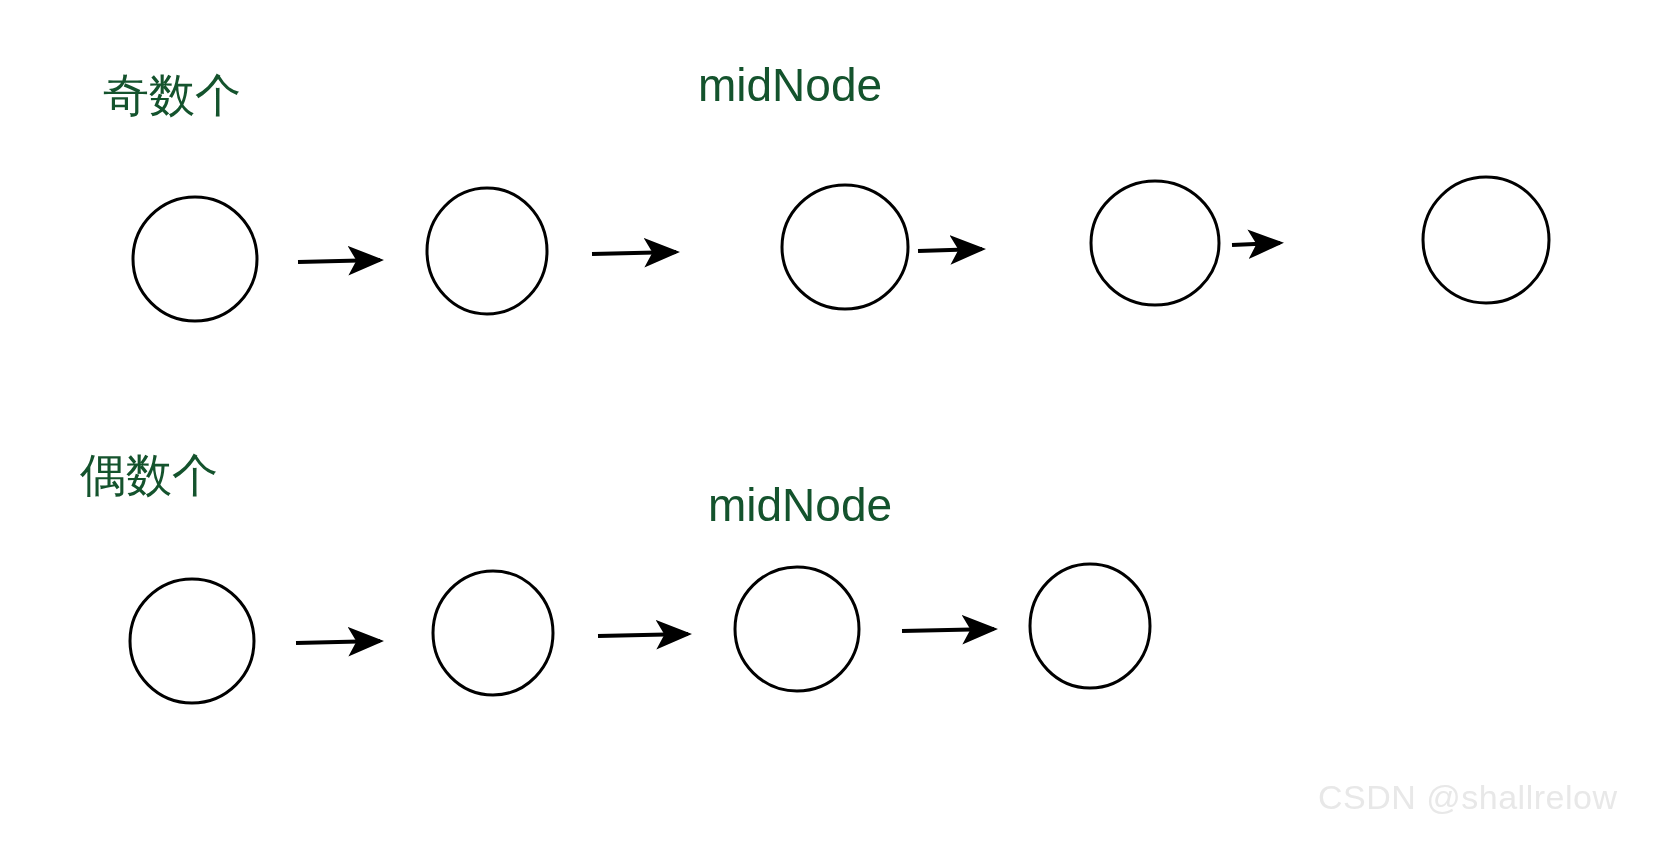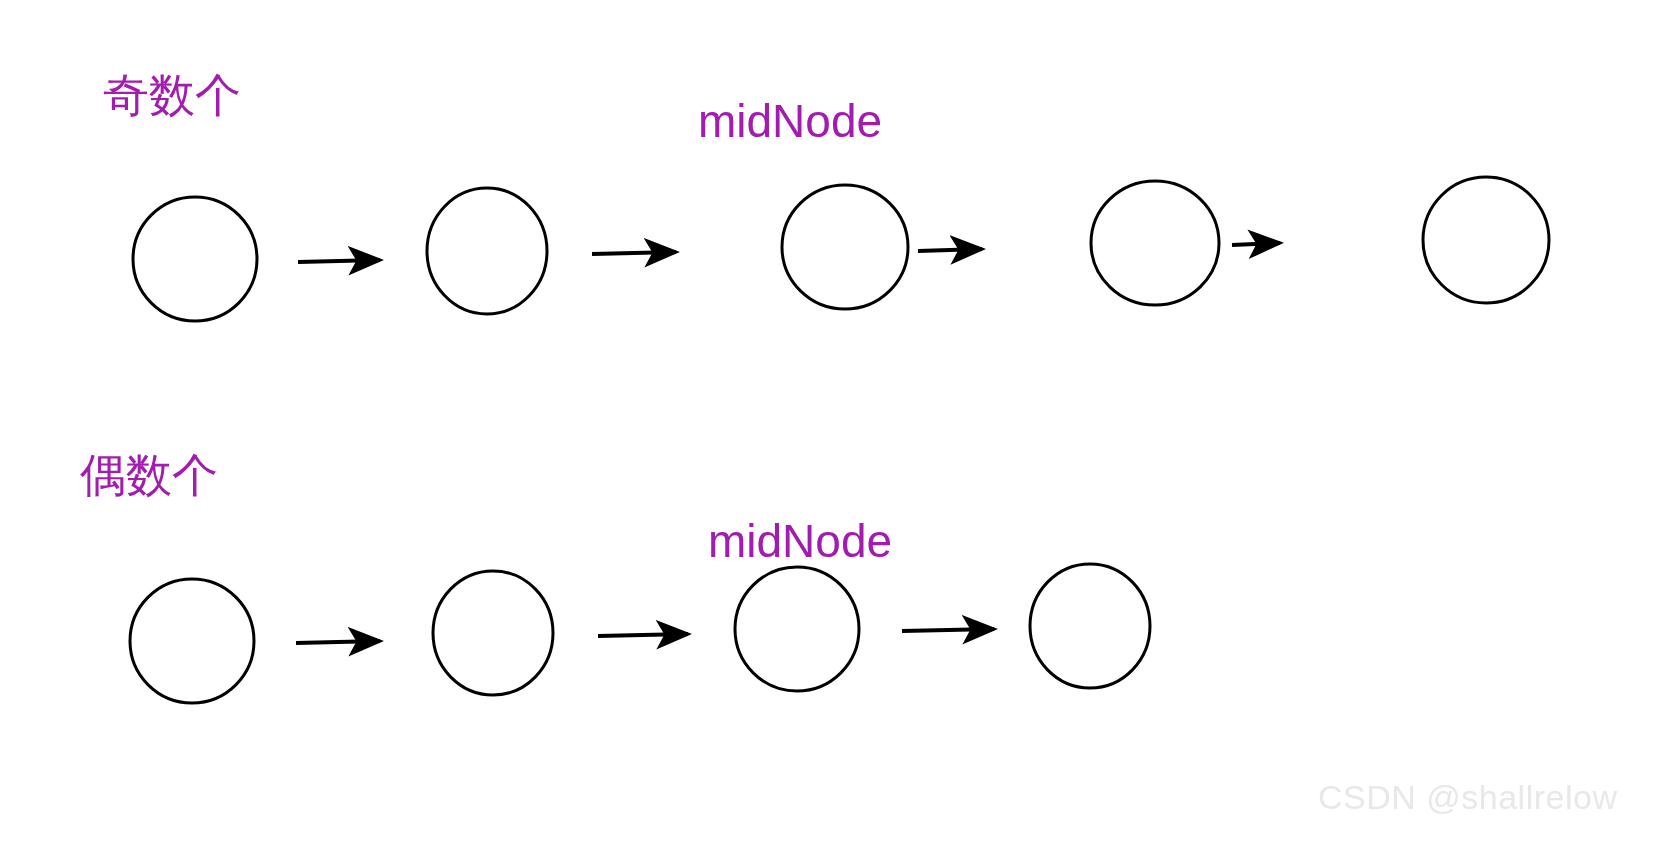--- a/index.html
+++ b/index.html
@@ -19,33 +19,32 @@
   }
   #diagram-svg {
     position: absolute;
     left: 0;
     top: 0;
     width: 1673px;
     height: 850px;
   }
   .label-red {
     position: absolute;
-    color: #a21caf;
+    color: #14532d;
     white-space: nowrap;
     line-height: 1;
     text-align: center;
   }
   .label-cn {
     font-family: "DejaVu Sans", "Liberation Sans", sans-serif;
     font-size: 46px;
   }
   .label-en {
     font-family: "Liberation Sans", sans-serif;
     font-size: 46px;
-    margin-top: 36px;
   }
   #label-odd {
     left: 103px;
     top: 72px;
   }
   #label-even {
     left: 80px;
     top: 452px;
   }
   #label-midnode-odd {

